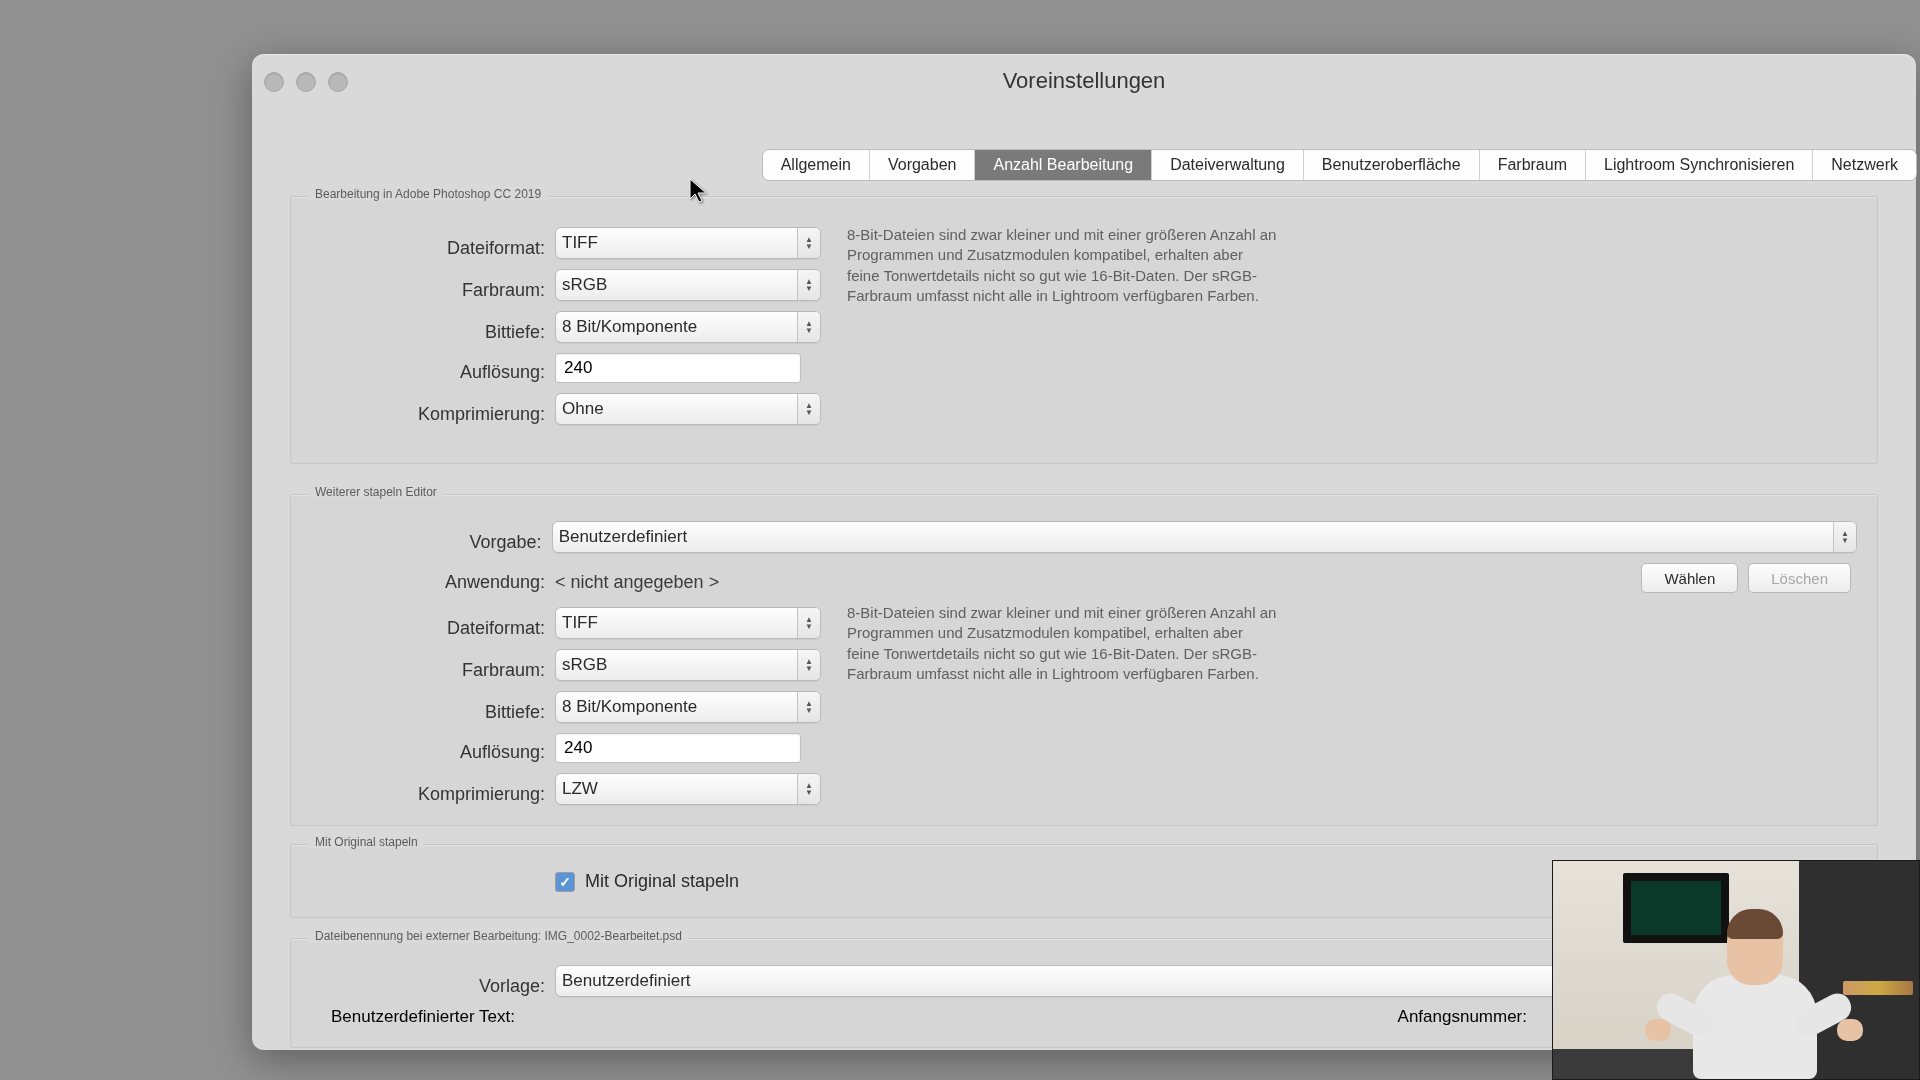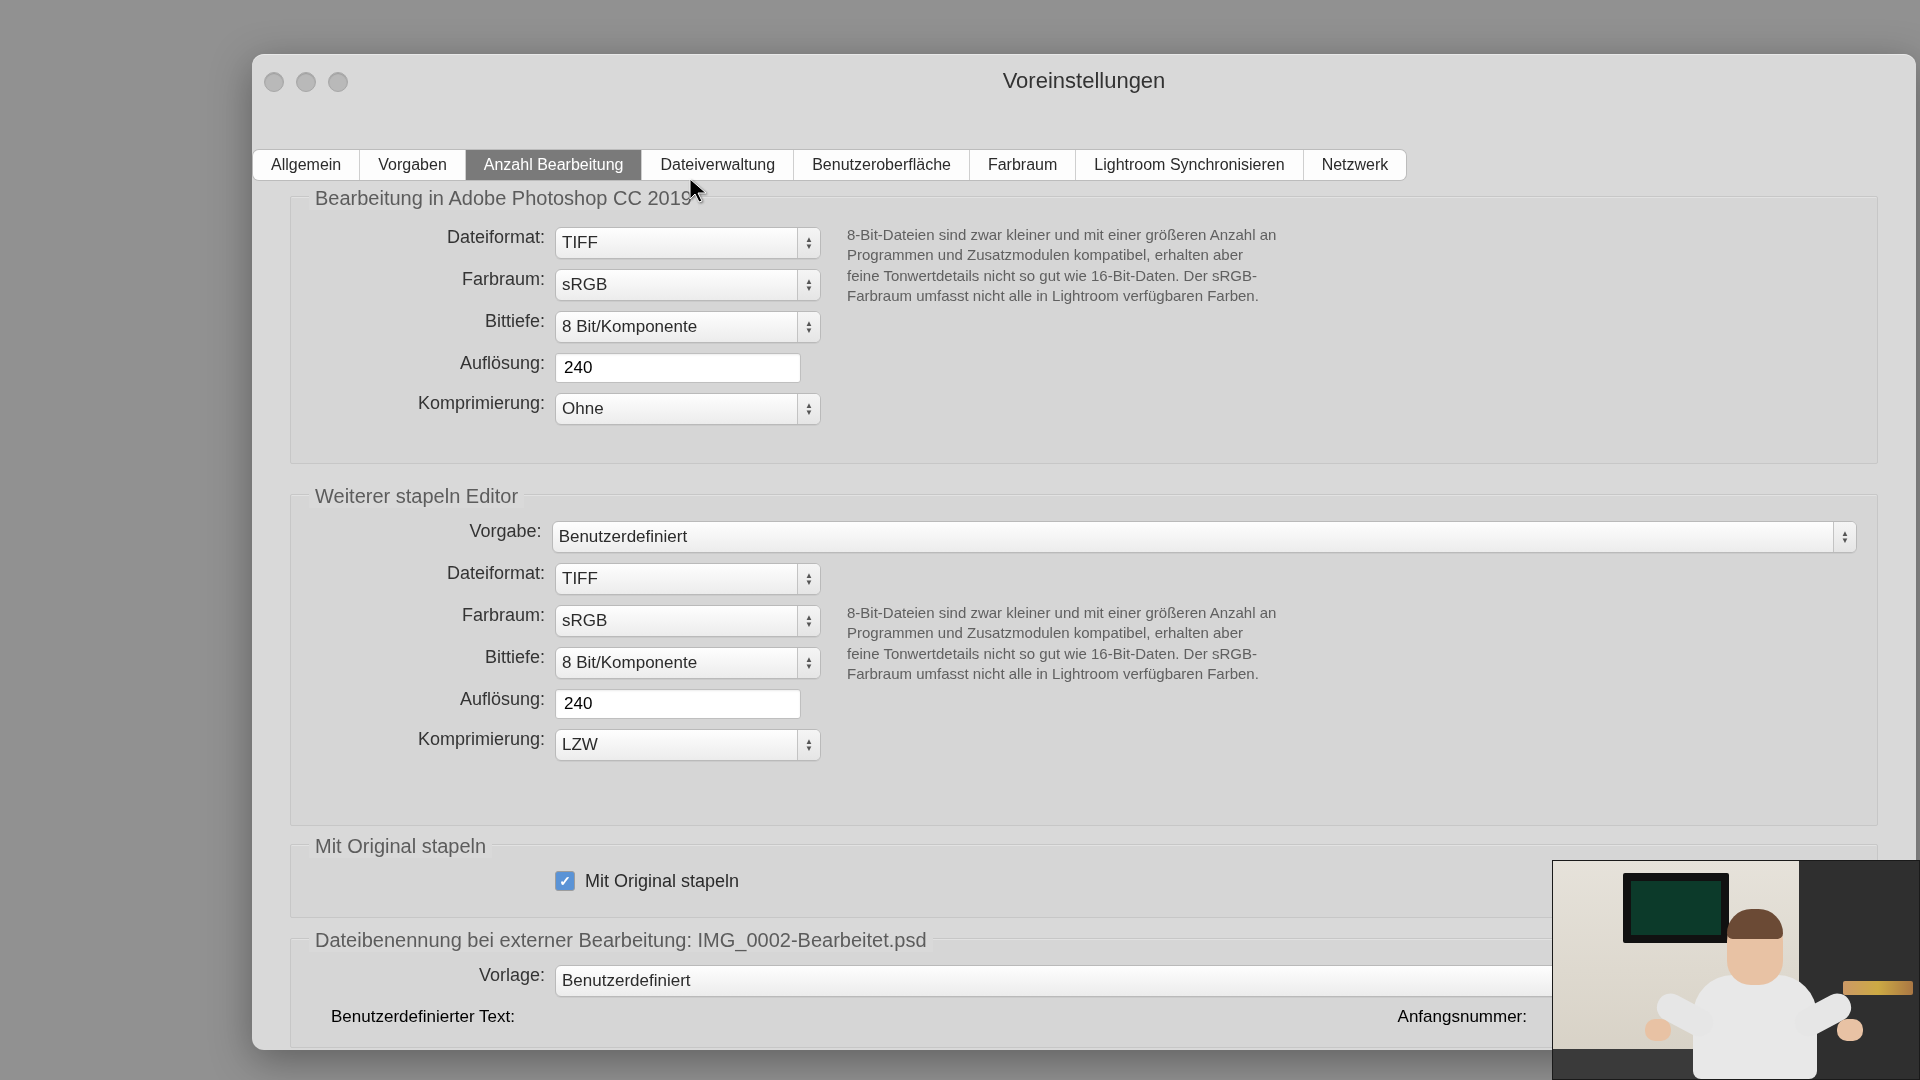--- a/index.html
+++ b/index.html
@@ -1,28 +1,28 @@
 <!DOCTYPE html>
 <html><head>
 <meta charset="utf-8">
 <style>
   html,body{margin:0;padding:0;width:1920px;height:1080px;background:#919191;font-family:"Helvetica Neue",Helvetica,Arial,sans-serif;font-size:17px;color:#2b2b2b;overflow:hidden}
   .window{position:absolute;left:252px;top:54px;width:1664px;height:996px;background:#d9d9d9;border-radius:12px;box-shadow:0 10px 40px rgba(0,0,0,.35),inset 0 1px 0 rgba(255,255,255,.4)}
   .titlebar{height:62px;position:relative}
   .traffic{position:absolute;left:12px;top:18px;display:flex;gap:12px}
   .traffic span{width:18px;height:18px;border-radius:50%;background:#b9b9b9;border:1px solid #a8a8a8;box-shadow:inset 0 1px 1px rgba(0,0,0,.15)}
   .wtitle{position:absolute;left:0;right:0;top:14px;text-align:center;font-size:22px;color:#333;font-weight:400}
-  .tabs{position:absolute;left:1px;right:0;top:96px;display:flex;justify-content:flex-start}
+  .tabs{position:absolute;left:14px;right:0;top:96px;display:flex;justify-content:flex-end}
   .tabbar{display:flex;border-radius:6px;overflow:hidden;box-shadow:0 0 0 1px #bcbcbc}
   .tab{background:#fdfdfd;padding:6px 18px;font-size:16px;border-right:1px solid #cfcfcf;cursor:pointer}
   .tab:last-child{border-right:none}
   .tab.active{background:#7a7a7a;color:#fff}
   .panel{position:absolute;left:38px;top:142px;right:38px;background:#d6d6d6;border:1px solid #c7c7c7;border-radius:2px;box-shadow:inset 0 1px 0 rgba(255,255,255,.3)}
-  .panel .legend{position:absolute;top:-10px;left:18px;background:#d9d9d9;padding:0 6px;font-size:20px;color:#5c5c5c}
-  .row{display:flex;align-items:flex-start;margin:0 0 10px 0}
+  .panel .legend{position:absolute;top:-10px;left:18px;background:#d9d9d9;padding:0 6px;font-size:12px;color:#5c5c5c}
+  .row{display:flex;align-items:flex-end;margin:0 0 10px 0}
   .label{width:234px;text-align:right;padding-right:10px;font-size:18px;color:#343434}
   .select{position:relative;width:230px;height:30px;background:linear-gradient(#fefefe,#ececec);border:1px solid #bababa;border-radius:6px;display:flex;align-items:center;padding:0 28px 0 6px;font-size:17px;box-shadow:0 1px 0 rgba(0,0,0,.05)}
   .select.wide{width:1288px}
   .select .arrows{position:absolute;right:0;top:0;bottom:0;width:22px;border-left:1px solid #c3c3c3;display:flex;flex-direction:column;align-items:center;justify-content:center;font-size:8px;color:#555;line-height:7px;background:linear-gradient(#f5f5f5,#e5e5e5);border-radius:0 5px 5px 0}
   .textin{width:228px;height:28px;background:#fff;border:1px solid #bfbfbf;border-radius:3px;padding:0 8px;font-size:17px;box-shadow:inset 0 1px 2px rgba(0,0,0,.08)}
   .help{width:430px;font-size:15px;color:#606060;line-height:1.35;margin-left:48px}
   .btn{height:28px;padding:0 22px;background:linear-gradient(#fefefe,#ececec);border:1px solid #b8b8b8;border-radius:5px;font-size:15px;display:inline-flex;align-items:center;cursor:pointer}
   .btn.disabled{color:#a6a6a6}
   .chk{width:18px;height:18px;border:1px solid #9d9d9d;border-radius:3px;background:#5a93d6;color:#fff;display:inline-flex;align-items:center;justify-content:center;font-size:14px;font-weight:bold;margin-right:10px}
   .cursor{position:absolute;pointer-events:none}
@@ -110,20 +110,29 @@
   <div class="panel" style="top:440px;height:330px">
     <div class="legend">Weiterer stapeln Editor</div>
     <div style="padding:26px 20px 10px 20px">
       <div class="row">
         <div class="label">Vorgabe:</div>
         <div class="select wide">
             <span>Benutzerdefiniert</span>
             <span class="arrows">▲<br>▼</span>
           </div>
       </div>
+      <div class="row" style="margin-bottom:14px">
+        <div class="label">Anwendung:</div>
+        <div style="font-size:18px;color:#3c3c3c">&lt; nicht angegeben &gt;</div>
+        <div style="flex:1"></div>
+        <div class="btn">Wählen</div>
+        <div style="width:10px"></div>
+        <div class="btn disabled">Löschen</div>
+        <div style="width:6px"></div>
+      </div>
       <div class="row">
         <div class="label">Dateiformat:</div>
         <div class="select">
             <span>TIFF</span>
             <span class="arrows">▲<br>▼</span>
           </div>
         <div class="help" style="position:absolute;left:508px;top:108px">8-Bit-Dateien sind zwar kleiner und mit einer größeren Anzahl an Programmen und Zusatzmodulen kompatibel, erhalten aber feine Tonwertdetails nicht so gut wie 16-Bit-Daten. Der sRGB-Farbraum umfasst nicht alle in Lightroom verfügbaren Farben.</div>
       </div>
       <div class="row">
         <div class="label">Farbraum:</div>

